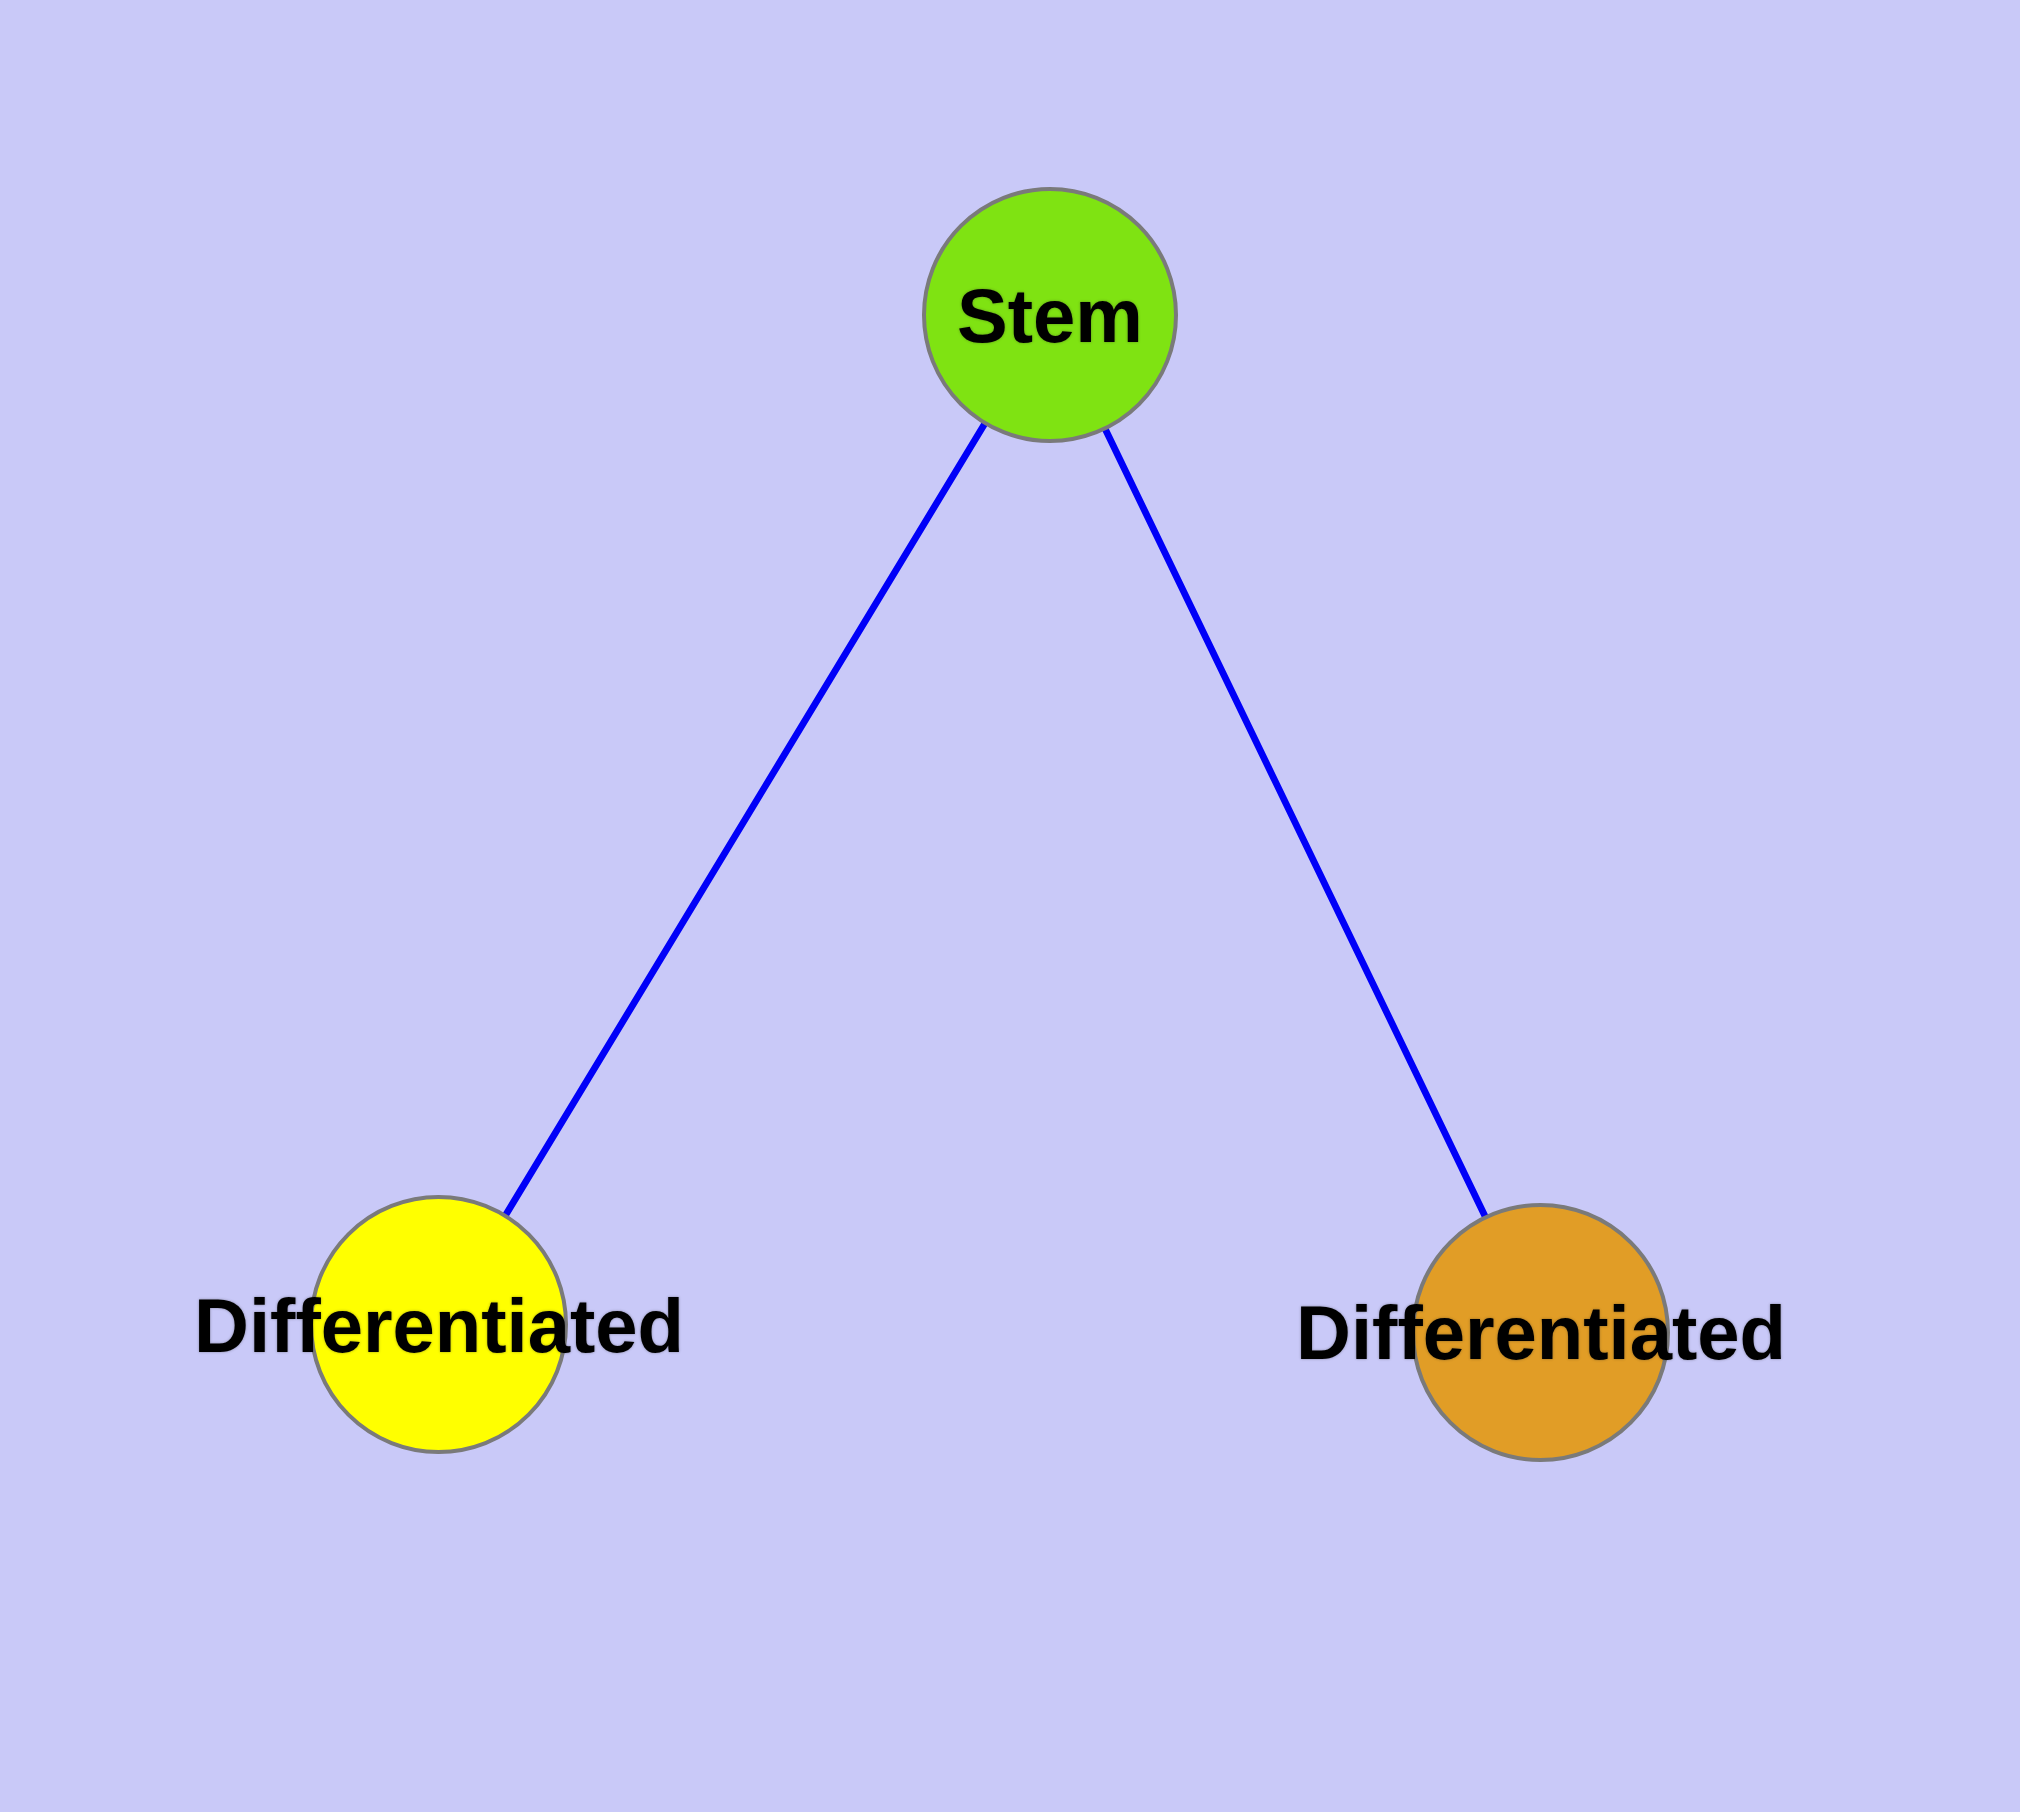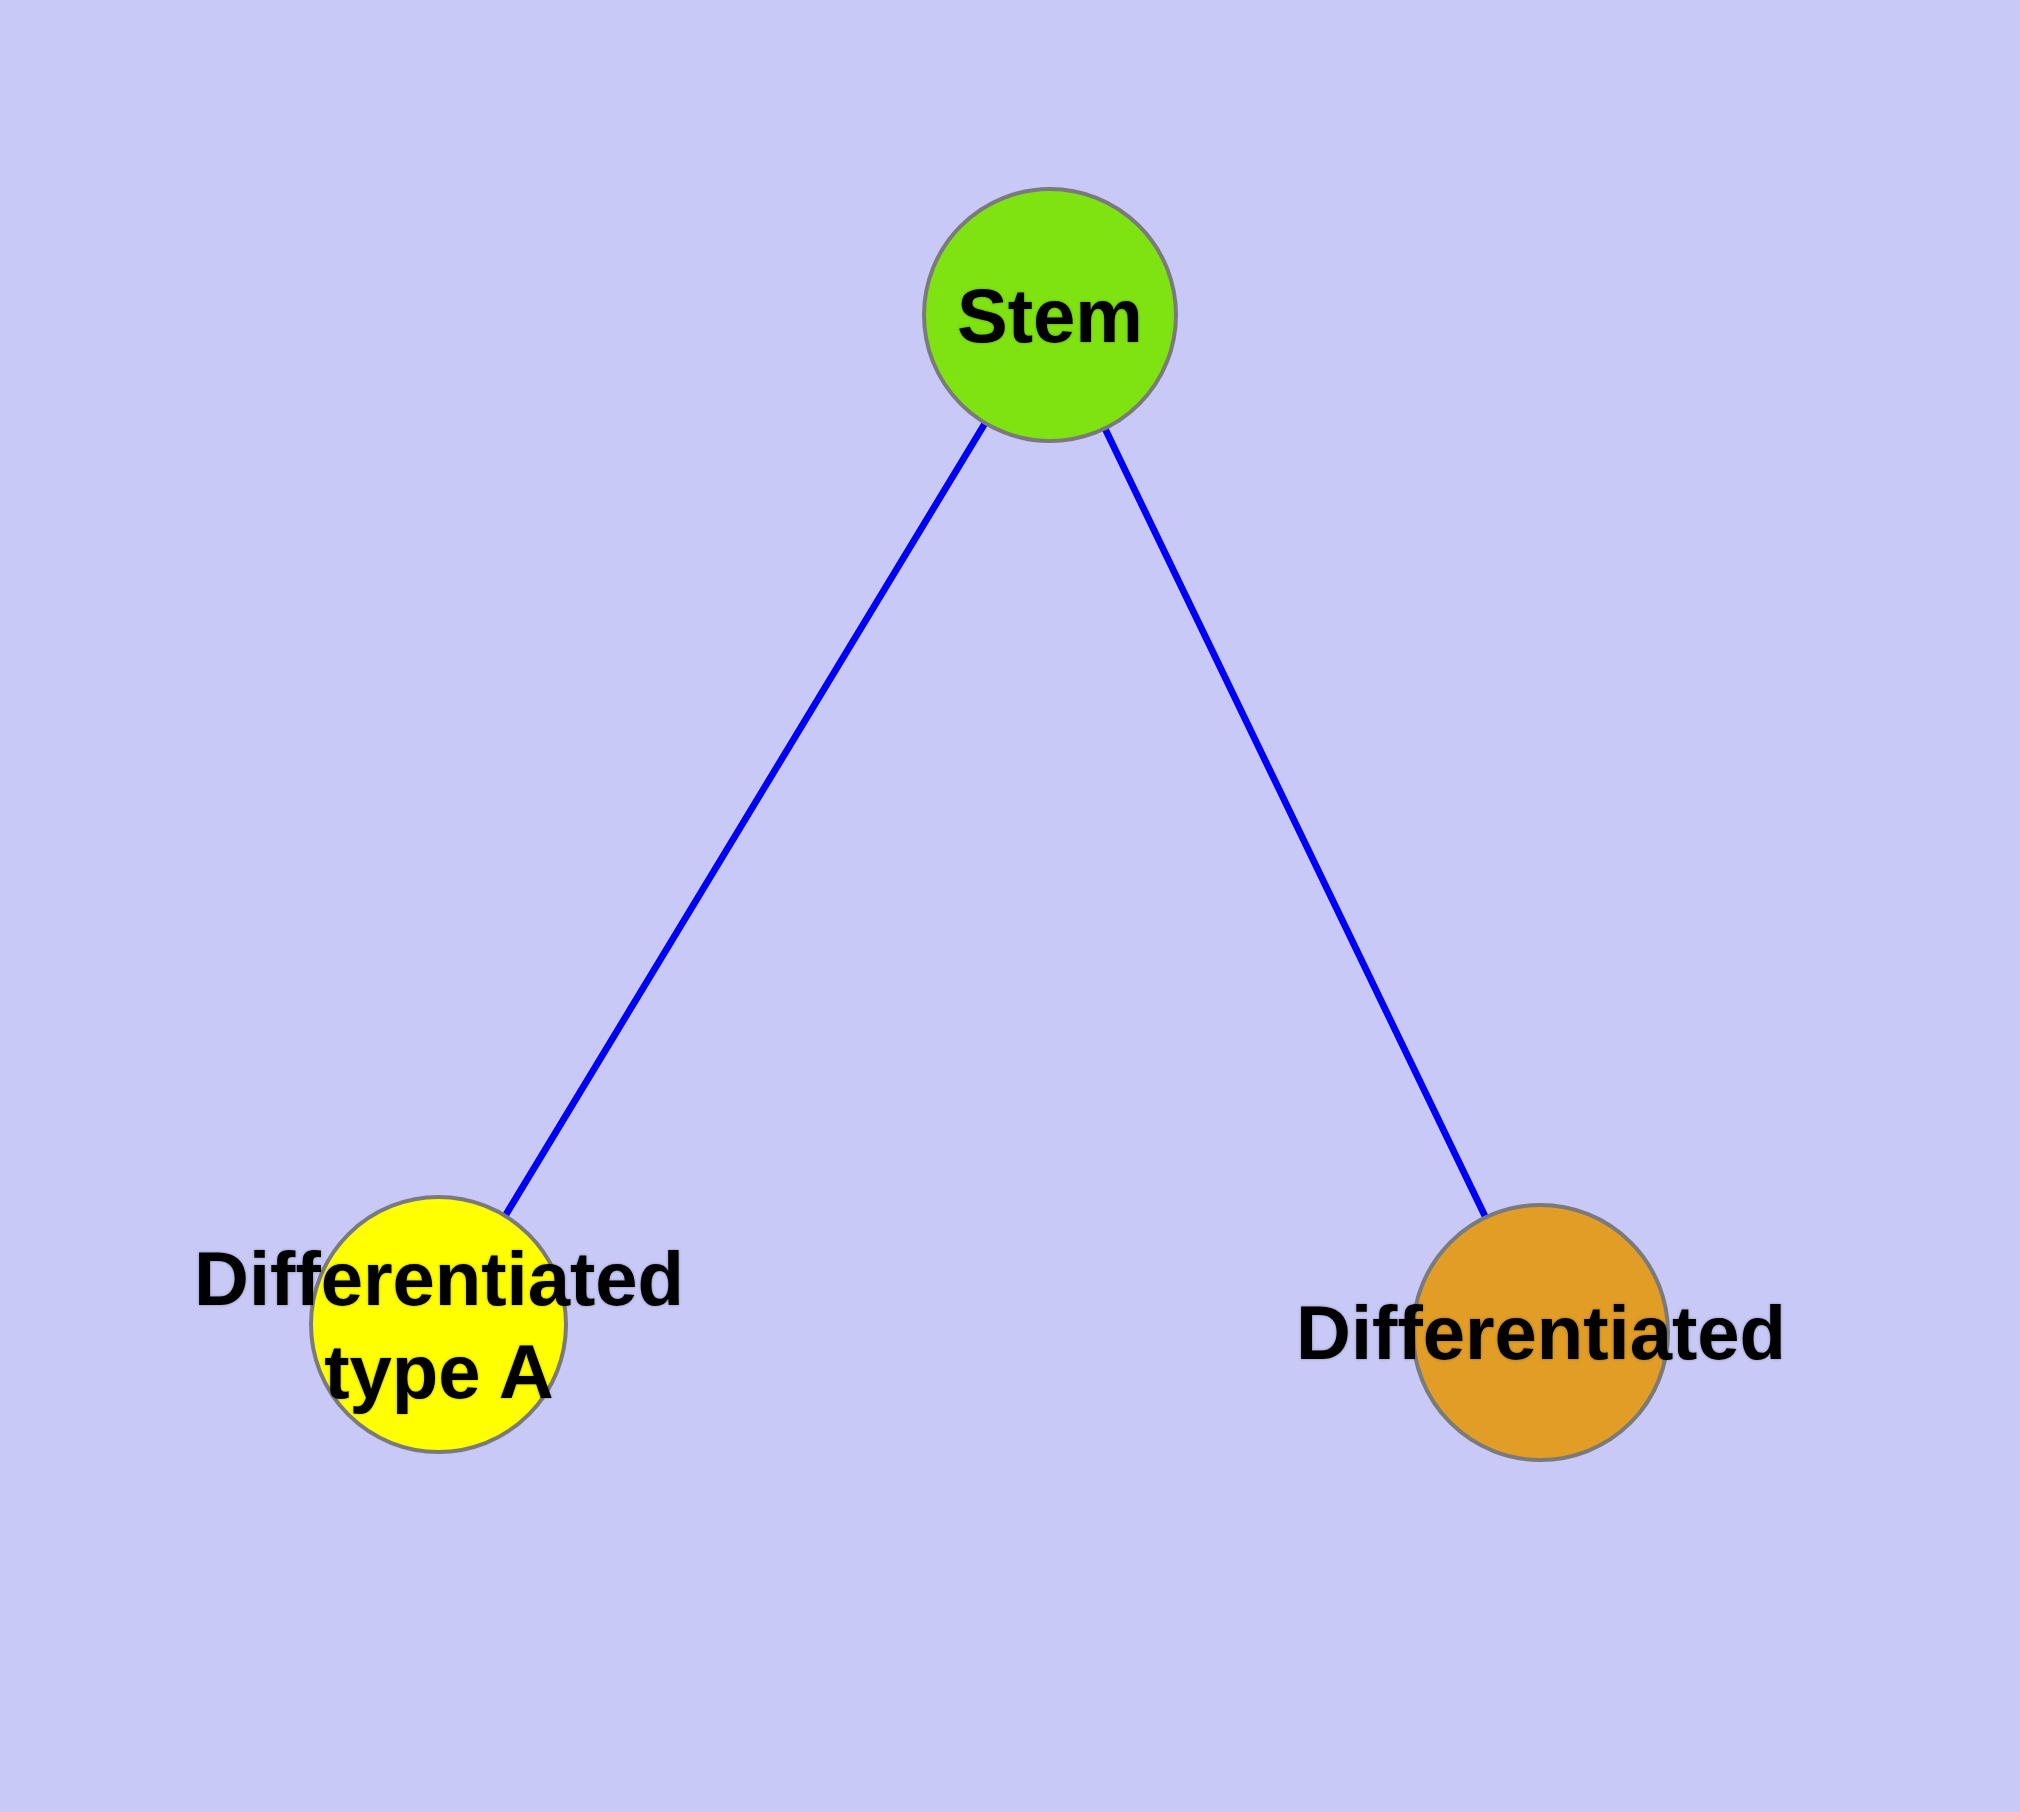--- a/index.html
+++ b/index.html
@@ -55,21 +55,20 @@
   <div class="node" style="left: 922px; top: 187px; width: 256px; height: 256px; background: rgb(127, 227, 18); border-color: rgb(122, 122, 122);"></div>
   <div class="node" style="left: 309px; top: 1195px; width: 259px; height: 259px; background: rgb(255, 255, 0); border-color: rgb(122, 122, 122);"></div>
   <div class="node" style="left: 1411px; top: 1203px; width: 259px; height: 259px; background: rgb(225, 157, 38); border-color: rgb(122, 122, 122);"></div>
 
   <div class="node-label" style="left: 1050px; top: 315px; color: rgb(0, 0, 0);">
     <span class="label-line">Stem</span>
   </div>
 
   <div class="node-label" style="left: 439px; top: 1325px; color: rgb(0, 0, 0);">
     <span class="label-line">Differentiated</span>
-    <span class="label-line">type A</span>
   </div>
 
   <div class="node-label" style="left: 1541px; top: 1332px; color: rgb(0, 0, 0);">
     <span class="label-line">Differentiated</span>
   </div>
 
 </div>
 
 
 </body></html>

